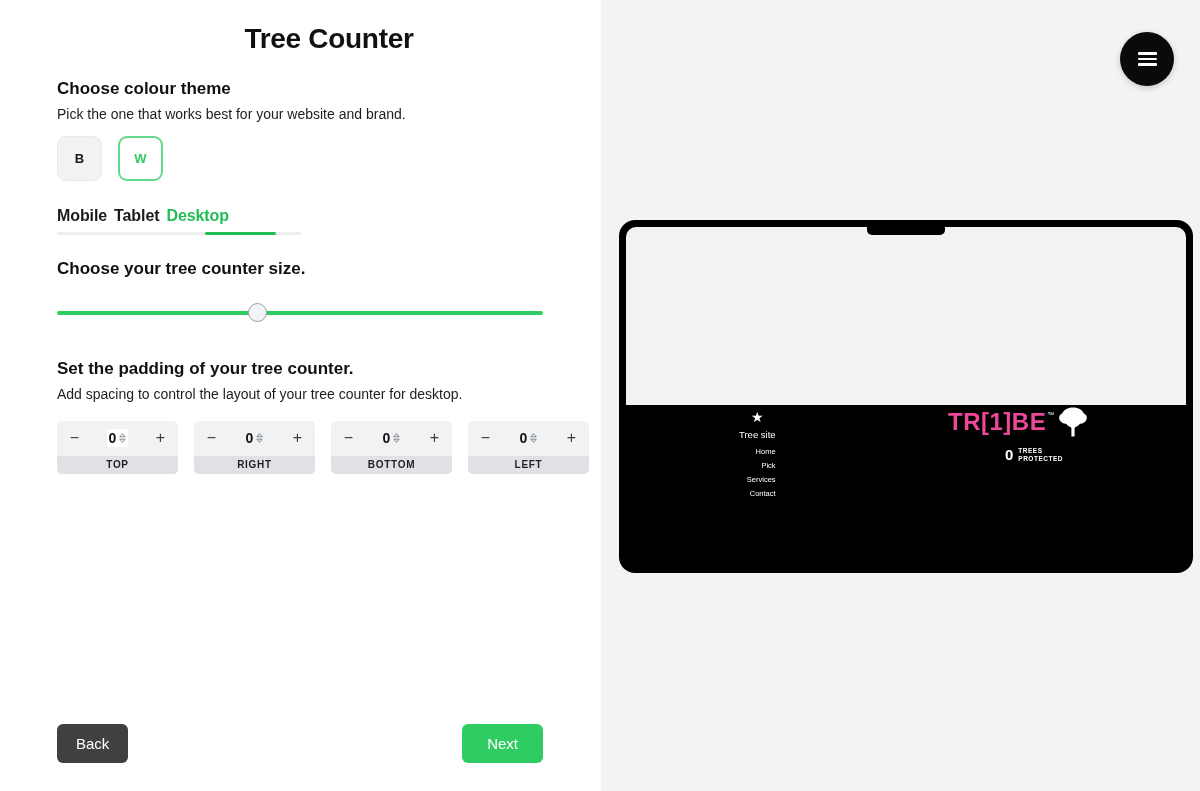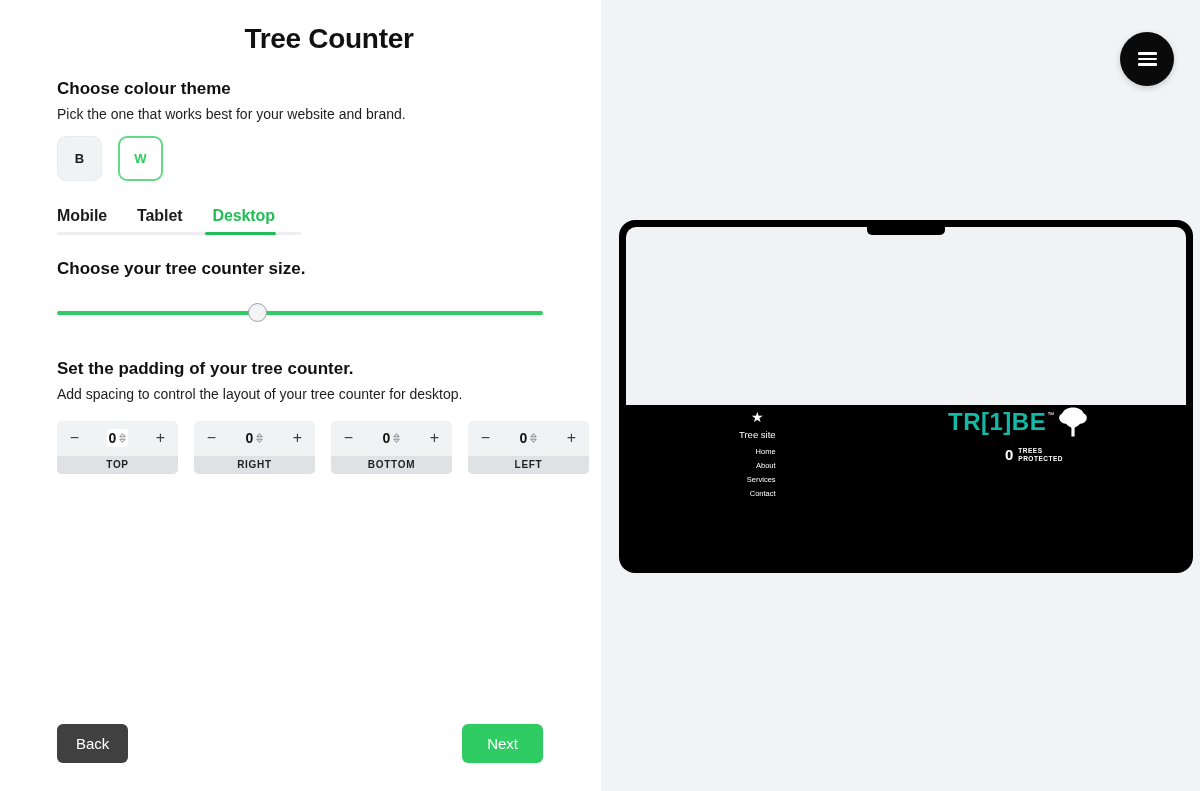--- a/index.html
+++ b/index.html
@@ -36,21 +36,21 @@
   .swatch {
     width: 45px; height: 45px; border-radius: 9px;
     display: flex; align-items: center; justify-content: center;
     font-size: 13px; font-weight: bold; cursor: pointer;
   }
   .swatch.dark-opt { background: #f1f2f4; border: 1px solid #e8eaec; color: #1a1a1a; }
   .swatch.light-opt { background: #ffffff; border: 2px solid #63d98a; color: #2ecc63; }
 
   
   .tabs-wrap { margin-top: 26px; position: relative; width: 244px; }
-  .tabs { display: flex; gap: 30px; }
+  .tabs { display: flex; gap: 7px; }
   .tab {
     font-size: 16px; font-weight: bold; color: #1b1b1b;
     padding-bottom: 10px; cursor: pointer; letter-spacing: -0.1px;
   }
   .tab.active { color: #22bd55; }
   .tab-rail {
     position: absolute; left: 0; bottom: 0;
     width: 244px; height: 3px; background: #eceef0; border-radius: 2px;
   }
   .tab-rail-active {
@@ -162,21 +162,21 @@
   .site-name { font-size: 9.5px; margin-top: 5px; color: #ffffff; }
   .site-links { margin-top: 7px; text-align: right; }
   .site-links div { font-size: 7.5px; color: #ffffff; margin-bottom: 5px; }
 
   .counter-widget {
     position: absolute; left: 322px; top: 5px;
     display: flex; flex-direction: column; align-items: flex-start;
   }
   .brand-row { display: flex; align-items: flex-start; }
   .brand-word {
-    font-size: 24px; font-weight: bold; color: #14b8a6;
+    font-size: 24px; font-weight: bold; color: #ec4899;
     letter-spacing: 0.5px; line-height: 1; font-family: "Liberation Sans", sans-serif;
   }
   .brand-tm { font-size: 7px; color: #ffffff; margin-left: 1px; margin-top: 1px; }
   .tree-icon { margin-left: 4px; margin-top: -5px; }
   .count-row {
     display: flex; align-items: center; gap: 5px;
     margin-top: 4px; margin-left: 57px;
   }
   .count-num { font-size: 15px; font-weight: bold; color: #ffffff; line-height: 1; }
   .count-label { line-height: 1.15; }
@@ -321,21 +321,21 @@
 
         <div class="screen-blank"></div>
 
         <div class="screen-dark">
 
           <div class="site-nav">
             <div class="site-star">★</div>
             <div class="site-name">Tree site</div>
             <div class="site-links">
               <div>Home</div>
-              <div>About</div>
+              <div>Pick</div>
               <div>Services</div>
               <div>Contact</div>
             </div>
           </div>
 
           <div class="counter-widget">
             <div class="brand-row">
               <span class="brand-word">TR[1]BE</span>
               <span class="brand-tm">™</span>
               <span class="tree-icon">

